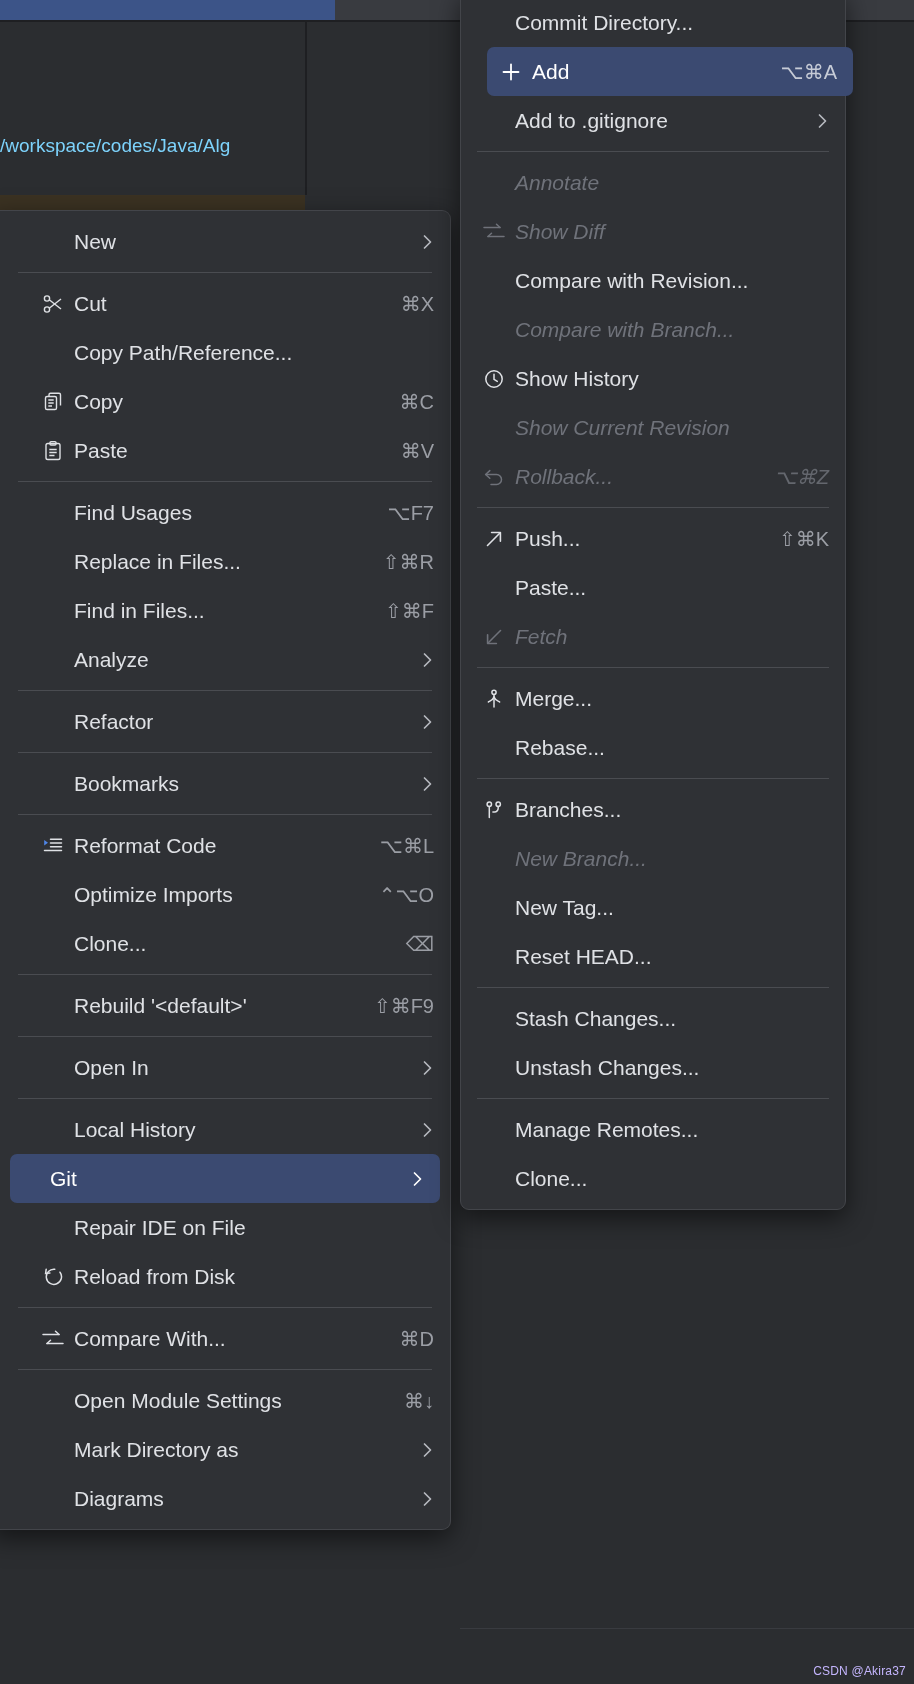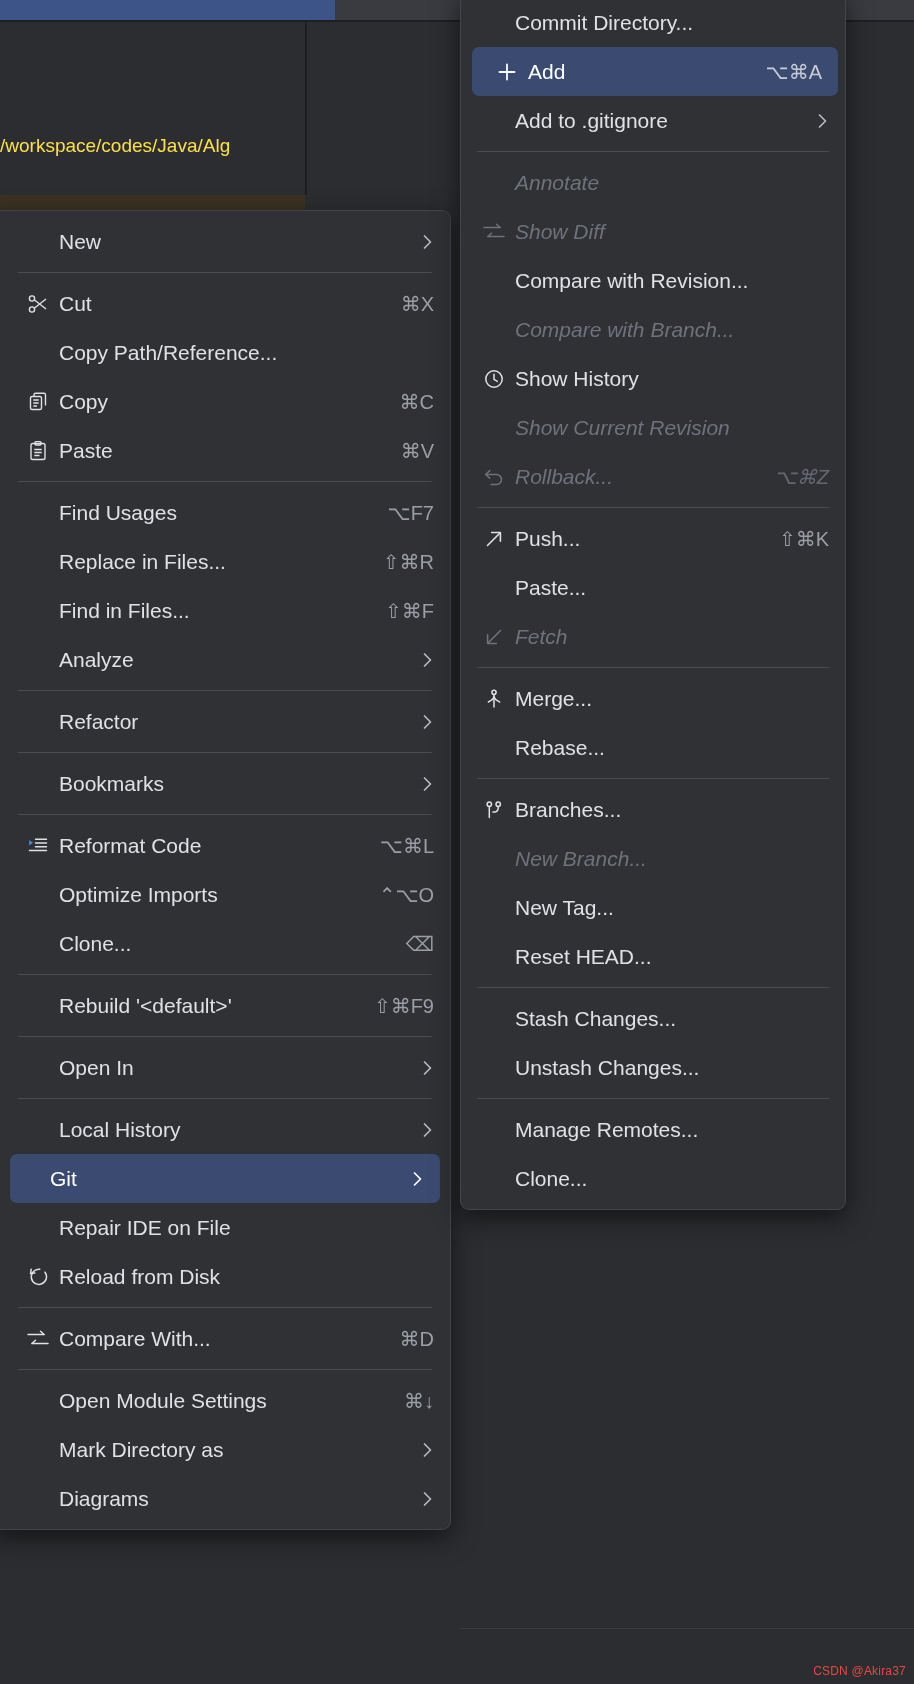--- a/index.html
+++ b/index.html
@@ -50,21 +50,21 @@
   .panel-right {
     position: absolute;
     left: 307px; top: 22px;
     width: 607px; height: 173px;
     background: #2b2d30;
   }
   .breadcrumb-path {
     position: absolute;
     left: 0; top: 113px;
     width: 300px;
-    color: #fde047;
+    color: #7dd3fc;
     font-size: 19px;
     white-space: nowrap;
     overflow: hidden;
   }
   .editor-strip {
     position: absolute;
     left: 0; top: 195px;
     width: 305px; height: 24px;
     background: #3b3222;
   }
@@ -76,21 +76,21 @@
   }
   .bottom-divider {
     position: absolute;
     left: 460px; top: 1628px;
     width: 454px; height: 1px;
     background: #393b40;
   }
   .watermark {
     position: absolute;
     right: 8px; bottom: 6px;
-    color: #ef4444;
+    color: #c4b5fd;
     font-size: 12px;
     letter-spacing: 0.2px;
   }
 
   
   .menu {
     position: absolute;
     background: #2f3135;
     border: 1px solid #43454a;
     border-radius: 9px;
@@ -122,36 +122,36 @@
     display: flex;
     align-items: center;
     height: 49px;
     padding: 0 16px 0 10px;
     box-sizing: border-box;
     color: #dfe1e5;
     font-size: 21px;
     white-space: nowrap;
     cursor: default;
   }
-  #context-menu .menu-item { padding-left: 19px; }
+  #context-menu .menu-item { padding-left: 34px; }
   #git-submenu .menu-item { padding-left: 14px; }
 
   .menu-item.selected {
     background: #3b4a71;
     border-radius: 7px;
     color: #ffffff;
   }
   #context-menu .menu-item.selected {
     margin: 0 10px 0 10px;
     padding-left: 0;
     width: calc(100% - 20px);
   }
   #git-submenu .menu-item.selected {
-    margin: 0 11px;
-    padding-left: 16px;
+    margin: 0 26px;
+    padding-left: 5px;
     width: calc(100% - 18px);
   }
   .menu-item.disabled { color: #6f727a; font-style: italic; }
 
   .mi-icon {
     flex: 0 0 38px;
     width: 38px;
     height: 26px;
     display: flex;
     align-items: center;

